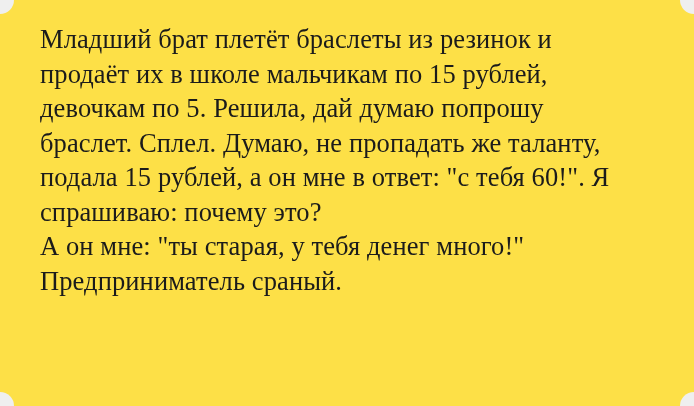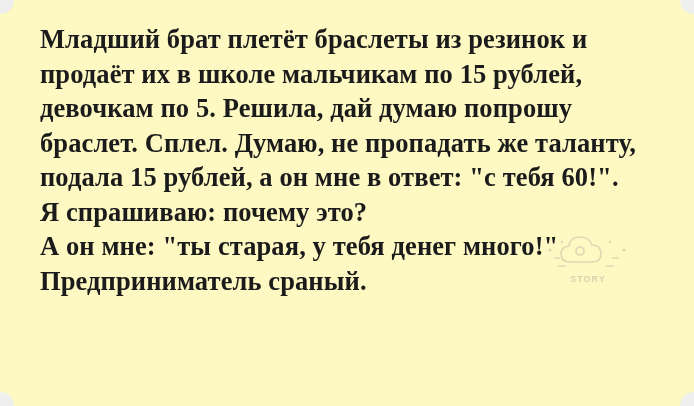--- a/index.html
+++ b/index.html
@@ -10,23 +10,22 @@
     width: 694px;
     height: 406px;
     background: #ffffff;
     font-family: "Liberation Serif", "DejaVu Serif", serif;
     overflow: hidden;
   }
   .card {
     position: relative;
     width: 694px;
     height: 406px;
-    background: #fef9c3;
+    background: #fde047;
     box-sizing: border-box;
-    font-weight: bold;
   }
   
   .card::before,
   .card::after {
     content: "";
     position: absolute;
     width: 14px;
     height: 14px;
     background: #efefef;
     pointer-events: none;
@@ -88,29 +87,13 @@
 
 <div class="card">
   <div class="corner-bl"></div>
   <div class="corner-br"></div>
 
   <div class="text-block">
     <p class="para">Младший брат плетёт браслеты из резинок и продаёт их в школе мальчикам по 15 рублей, девочкам по 5. Решила, дай думаю попрошу браслет. Сплел. Думаю, не пропадать же таланту, подала 15 рублей, а он мне в ответ: "с тебя 60!". Я спрашиваю: почему это?</p>
     <p class="para">А он мне: "ты старая, у тебя денег много!" Предприниматель сраный.</p>
   </div>
 
-  <div class="watermark">
-    <svg width="96" height="50" viewBox="0 0 96 50" aria-hidden="true">
-      <g fill="none" stroke="#8d8d8d" stroke-width="1.6">
-        <path d="M30 34 q-9 0 -9 -8 q0 -7 8 -8 q1 -9 11 -9 q9 0 12 8 q9 0 9 9 q0 8 -9 8 z"></path>
-        <circle cx="40" cy="23" r="4"></circle>
-        <path d="M14 30 h6 M72 30 h7 M18 38 h8 M66 38 h8"></path>
-      </g>
-      <g fill="#8d8d8d">
-        <circle cx="10" cy="22" r="1.6"></circle>
-        <circle cx="84" cy="22" r="1.6"></circle>
-        <circle cx="22" cy="14" r="1.2"></circle>
-        <circle cx="70" cy="14" r="1.2"></circle>
-      </g>
-    </svg>
-    <span class="wm-text">STORY</span>
-  </div>
 </div>
 
 </body></html>

